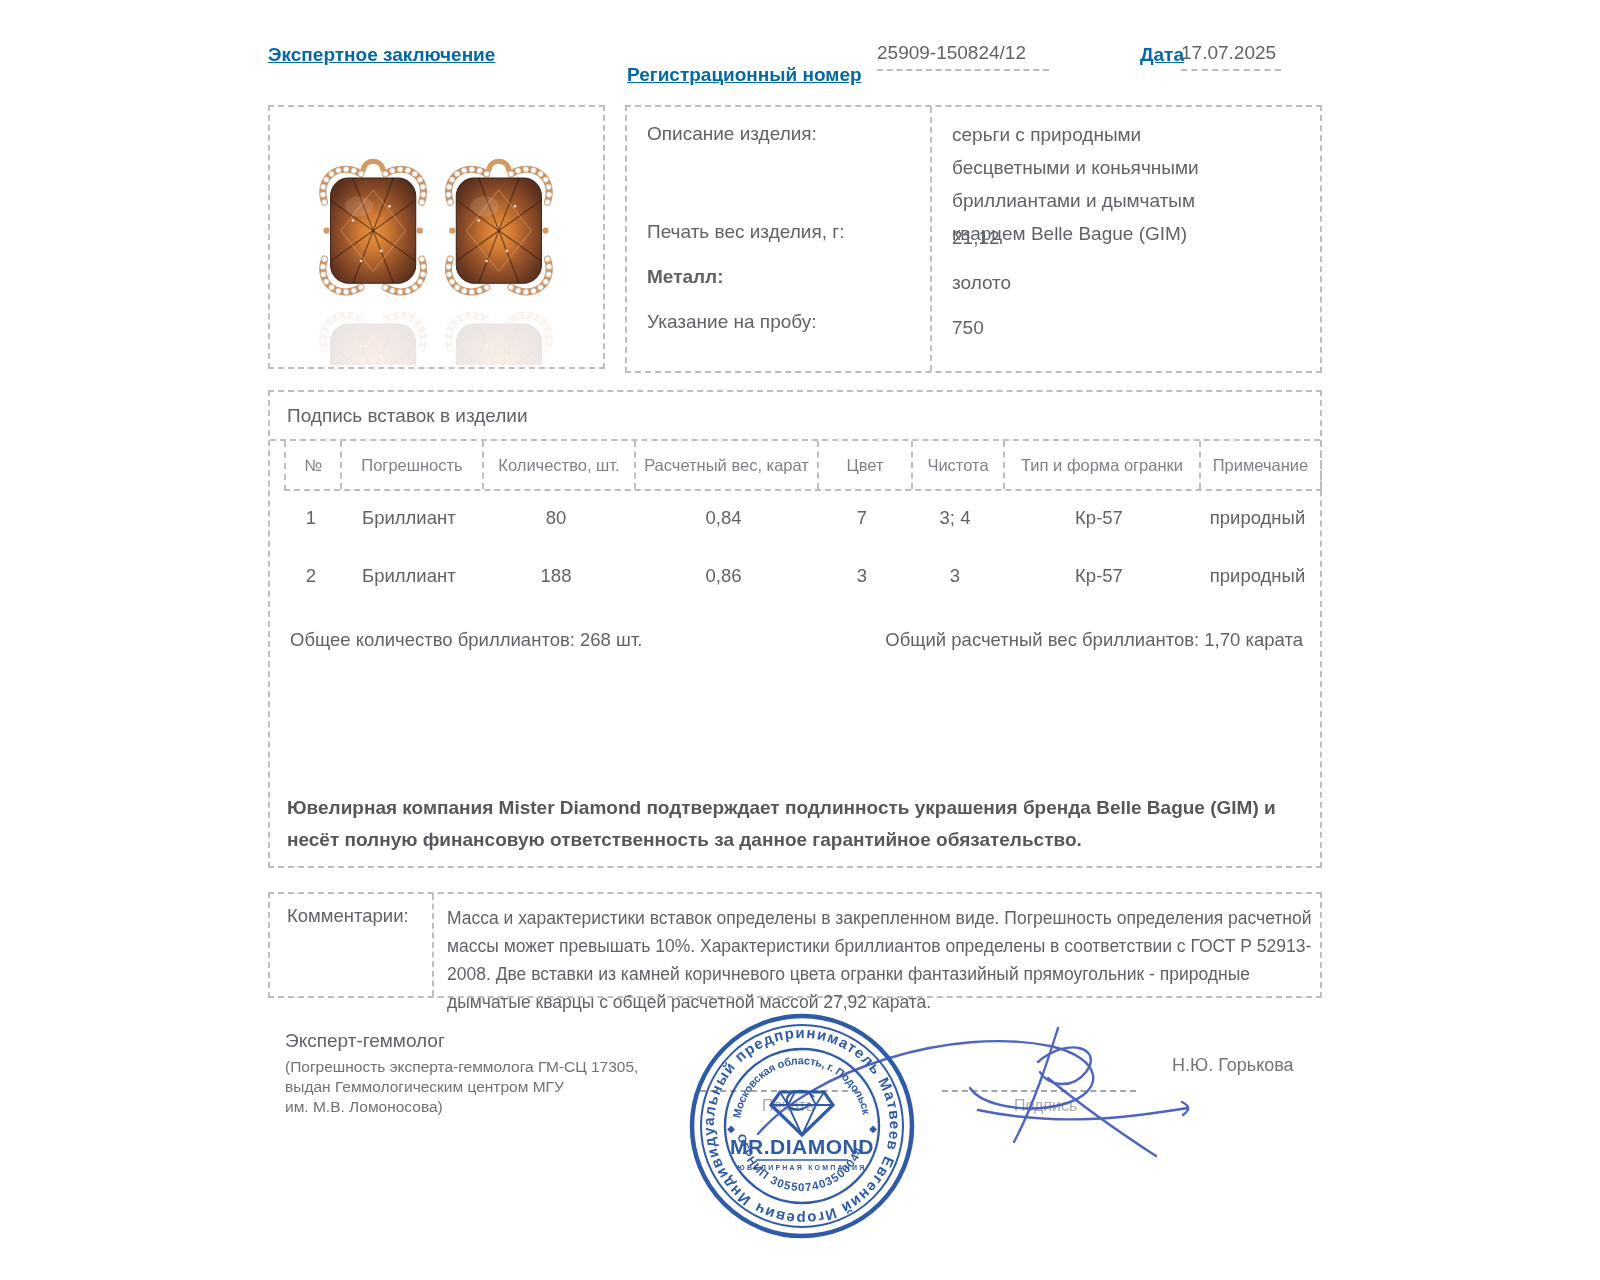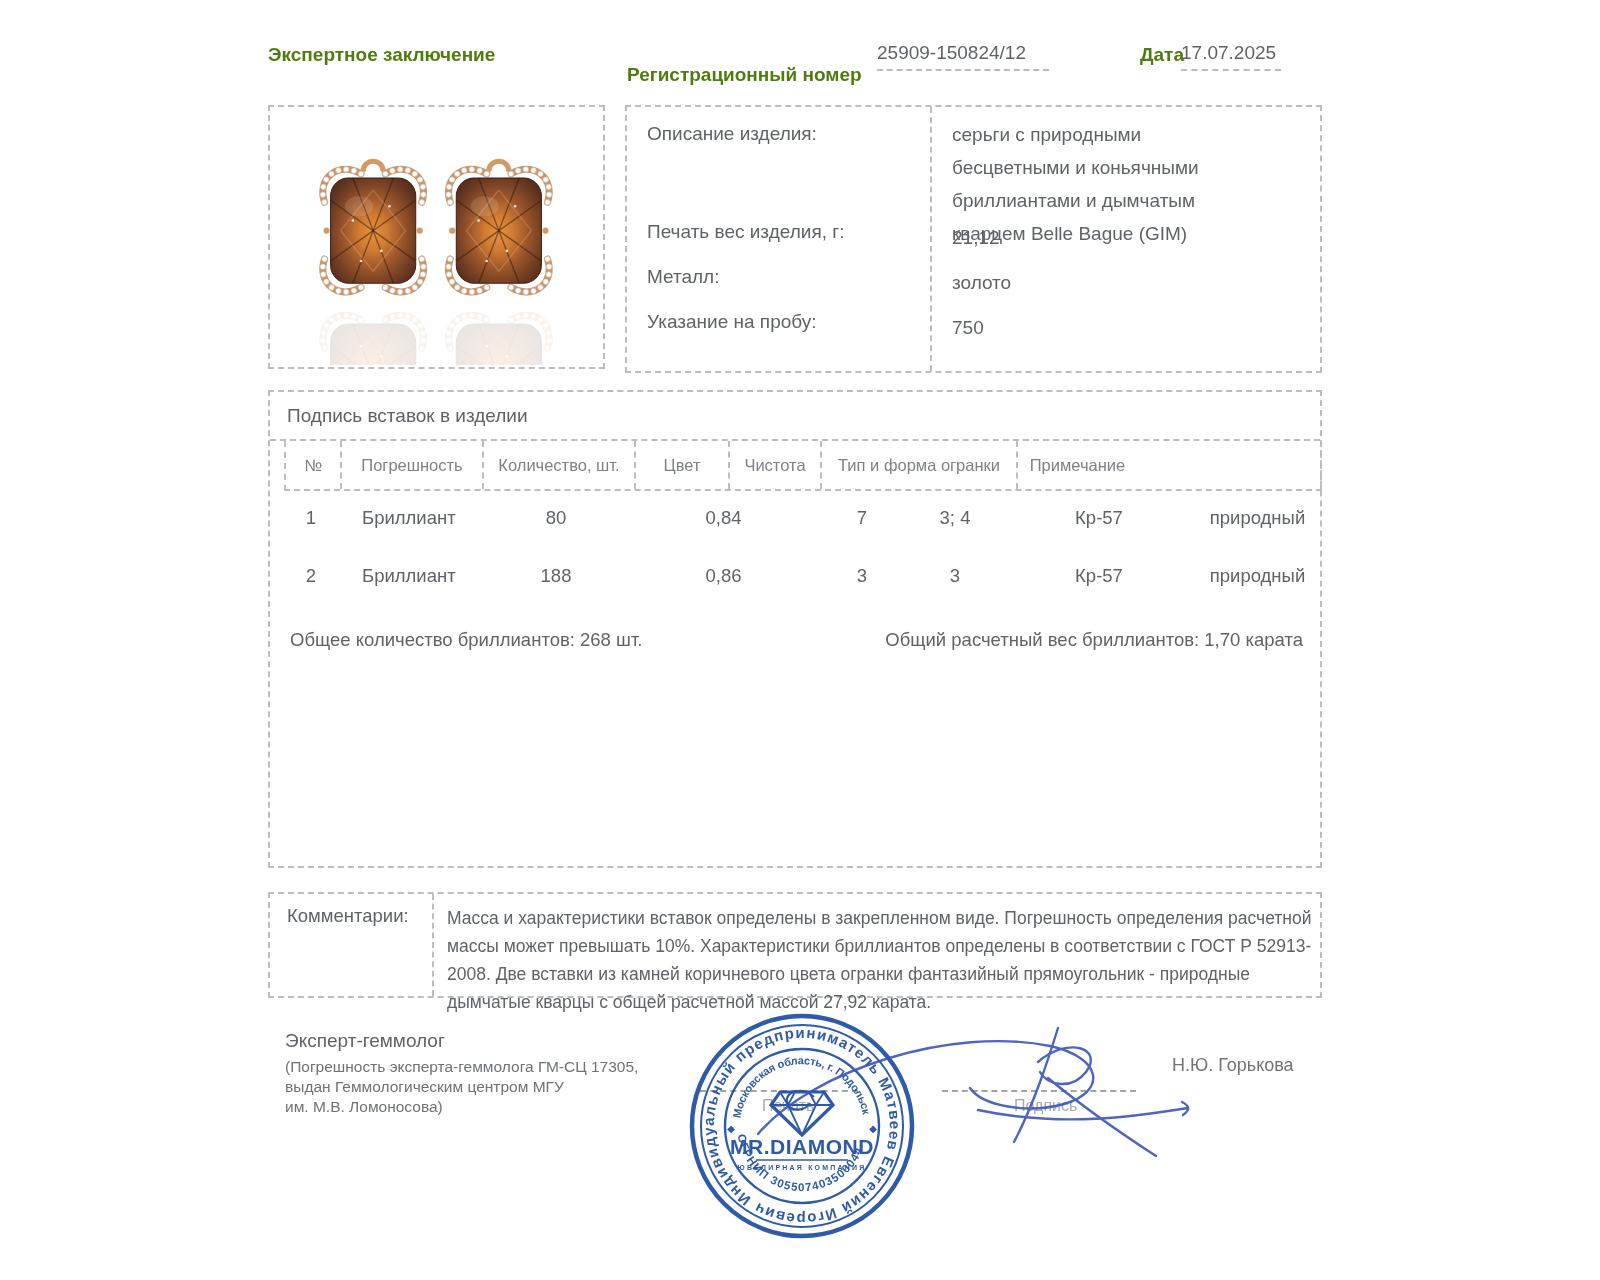--- a/index.html
+++ b/index.html
@@ -1,19 +1,19 @@
 <!DOCTYPE html>
 <html><head>
 <meta charset="utf-8">
 <style>
   html,body{margin:0;padding:0;background:#ffffff;}
   body{font-family:"Liberation Sans",sans-serif;color:#5d6165;}
   .page{position:relative;width:1600px;height:1280px;background:#fff;overflow:hidden;}
   .abs{position:absolute;}
-  .b{font-weight:700;color:#4d7c0f;}
+  .b{font-weight:700;color:#0369a1;text-decoration:underline;}
   .fs19{font-size:19px;}
   .val{color:#5f6367;}
   .dashu{border-bottom:2px dashed #b9bcbe;padding-bottom:5px;display:inline-block;}
   .panel{position:absolute;border:2px dashed #bdbdbd;background:#fff;}
   .vdash{position:absolute;top:0;bottom:0;border-left:2px dashed #bdbdbd;}
   .hdash{position:absolute;left:0;right:0;border-top:2px dashed #bdbdbd;}
   .info-label{position:absolute;left:20px;font-size:19px;color:#5f6367;}
   .info-value{position:absolute;left:325px;font-size:19px;color:#5f6367;line-height:33px;}
   .trow{position:absolute;display:flex;}
   .tcell{display:flex;align-items:center;justify-content:center;box-sizing:border-box;}
@@ -179,34 +179,35 @@
       <use href="#pair" transform="translate(0,300) scale(1,-1)" opacity="0.12"></use>
     </svg>
   </div>
 
   <div class="panel" style="left:625px;top:105px;width:693px;height:264px;">
     <div class="vdash" style="left:303px;"></div>
     <span class="info-label" style="top:16px;">Описание изделия:</span>
     <span class="info-value" style="top:11px;width:312px;">серьги с природными бесцветными и коньячными бриллиантами и дымчатым кварцем Belle Bague (GIM)</span>
     <span class="info-label" style="top:114px;">Печать вес изделия, г:</span>
     <span class="info-value" style="top:114px;">21,12</span>
-    <span class="info-label" style="top:159px;">Металл:</span>
+    <span class="info-label" style="top:159px;font-weight:bold;">Металл:</span>
     <span class="info-value" style="top:159px;">золото</span>
     <span class="info-label" style="top:204px;">Указание на пробу:</span>
     <span class="info-value" style="top:204px;">750</span>
   </div>
 
   <div class="panel" style="left:268px;top:390px;width:1050px;height:474px;">
     <span class="abs fs19 val" style="left:17px;top:13px;">Подпись вставок в изделии</span>
     <div class="hdash" style="top:47px;"></div>
 
     <div class="trow thead" style="left:14px;top:49px;width:1034px;height:48px;">
       <div class="tcell c0">№</div>
       <div class="tcell c1">Погрешность</div>
       <div class="tcell c2">Количество, шт.</div>
+      <div class="tcell c3">Расчетный вес, карат</div>
       <div class="tcell c4">Цвет</div>
       <div class="tcell c5">Чистота</div>
       <div class="tcell c6">Тип и форма огранки</div>
       <div class="tcell c7">Примечание</div>
     </div>
 
     <div class="trow tdata" style="left:14px;top:106px;width:1034px;height:40px;">
       <div class="tcell c0">1</div>
       <div class="tcell c1 c-name">Бриллиант</div>
       <div class="tcell c2">80</div>
@@ -224,20 +225,21 @@
       <div class="tcell c3">0,86</div>
       <div class="tcell c4">3</div>
       <div class="tcell c5">3</div>
       <div class="tcell c6">Кр-57</div>
       <div class="tcell c7">природный</div>
     </div>
 
     <span class="totals" style="left:20px;top:237px;">Общее количество бриллиантов: 268 шт.</span>
     <span class="totals" style="right:17px;top:237px;text-align:right;">Общий расчетный вес бриллиантов: 1,70 карата</span>
 
+    <div class="guarantee">Ювелирная компания Mister Diamond подтверждает подлинность украшения бренда Belle Bague (GIM) и несёт полную финансовую ответственность за данное гарантийное обязательство.</div>
   </div>
 
   <div class="panel" style="left:268px;top:892px;width:1050px;height:102px;">
     <div class="vdash" style="left:162px;"></div>
     <span class="abs" style="left:17px;top:11px;font-size:18.5px;color:#5f6367;">Комментарии:</span>
     <div class="comments-text">Масса и характеристики вставок определены в закрепленном виде. Погрешность определения расчетной массы может превышать 10%. Характеристики бриллиантов определены в соответствии с ГОСТ Р 52913-2008. Две вставки из камней коричневого цвета огранки фантазийный прямоугольник - природные дымчатые кварцы с общей расчетной массой 27,92 карата.</div>
   </div>
 
   <span class="abs fs19 val" style="left:285px;top:1030px;">Эксперт-геммолог</span>
   <div class="abs" style="left:285px;top:1057px;">

